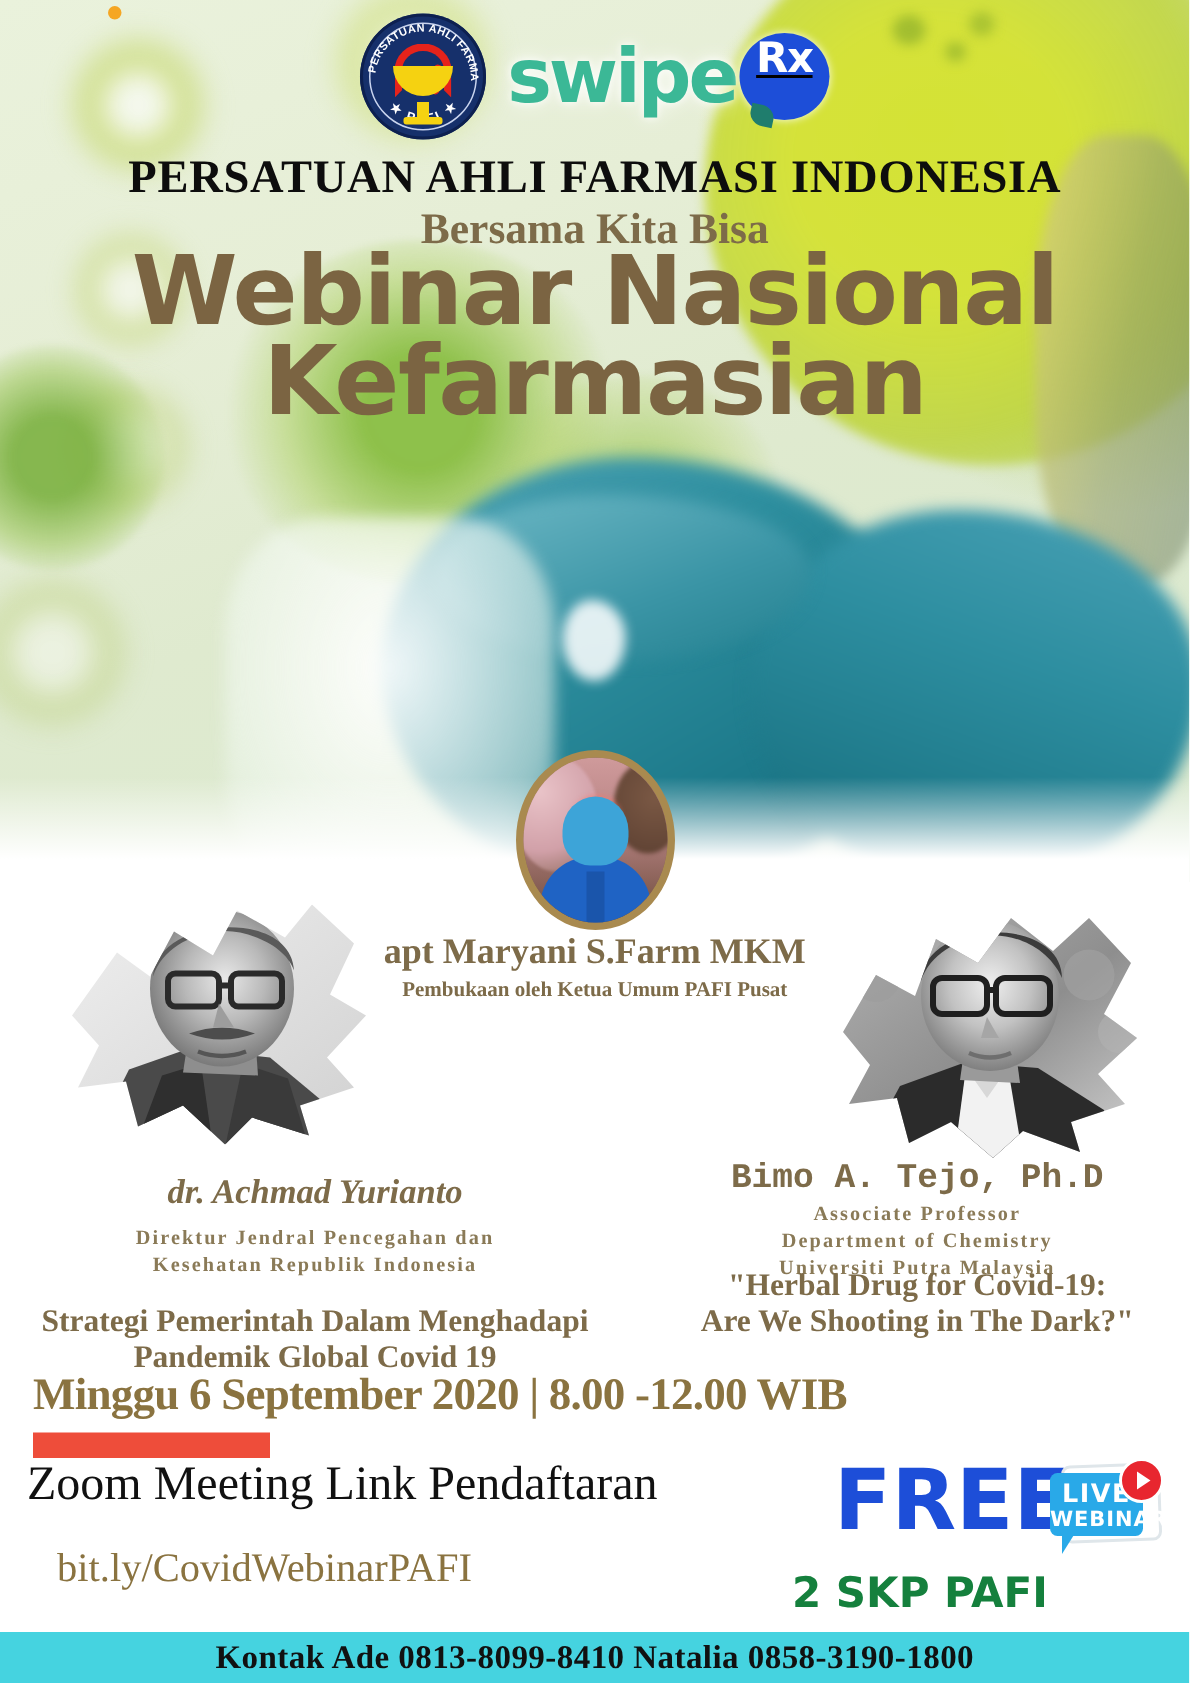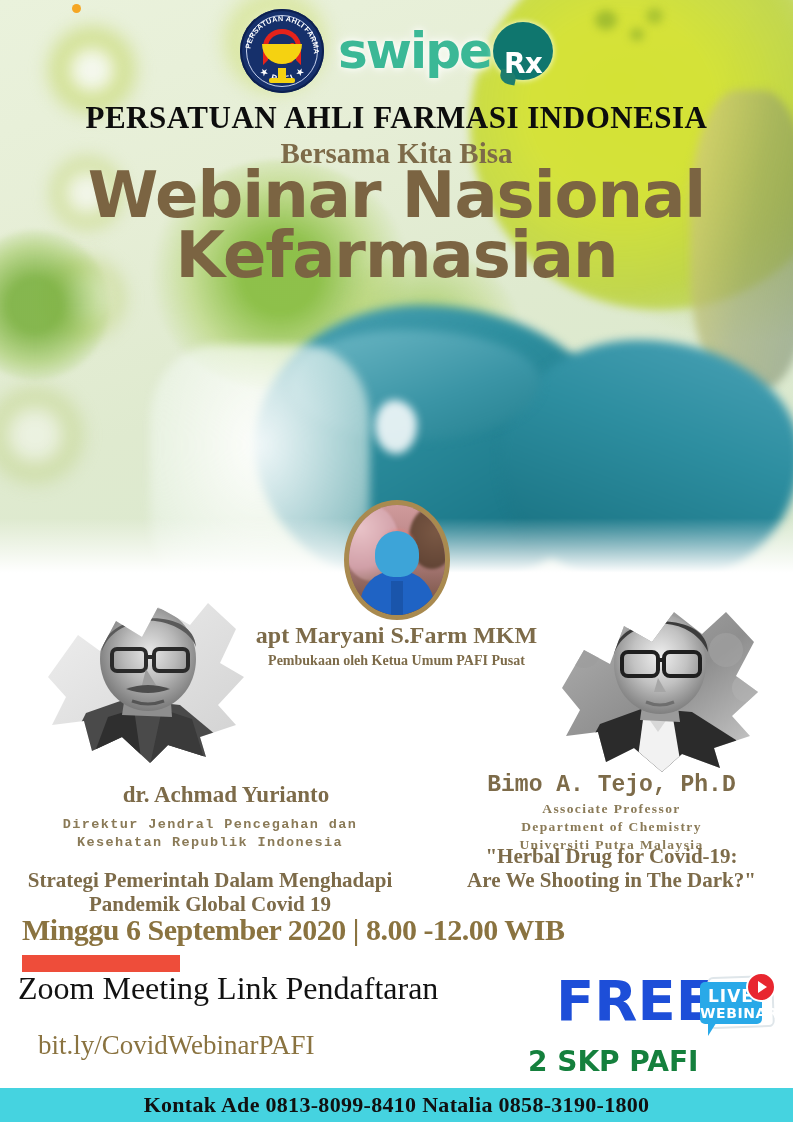--- a/index.html
+++ b/index.html
@@ -30,22 +30,22 @@
   .pafi-stem{position:absolute;left:50%;top:70%;transform:translateX(-50%);width:8px;height:14px;background:#f5d211;}
   .pafi-base{position:absolute;left:50%;top:82%;transform:translateX(-50%);width:26px;height:5px;background:#f5d211;border-radius:2px;}
   .pafi-snake{position:absolute;left:50%;top:24%;transform:translateX(-50%);
     width:28px;height:26px;border:5px solid #e5231b;border-radius:50% 50% 0 0;border-bottom-color:transparent;}
   .pafi-snake2{position:absolute;left:calc(50% + 6px);top:40%;width:6px;height:20px;background:#e5231b;border-radius:3px;transform:rotate(8deg);}
   .pafi-arc-text{position:absolute;inset:0;}
   .swipe-wrap{display:flex;align-items:center;gap:2px;}
   .swipe-word{font-family:"DejaVu Sans",sans-serif;font-weight:700;font-size:50px;color:#3bb896;letter-spacing:-2px;
     position:relative;text-shadow:0 0 6px rgba(255,255,255,.9),0 0 14px rgba(255,255,255,.8);}
   .swipe-dot{position:absolute;width:9px;height:9px;border-radius:50%;background:#f5a623;left:72px;top:-2px;}
-  .rx-bubble{width:60px;height:58px;background:#0f766e;border-radius:50%;position:relative;display:flex;
-    align-items:flex-end;justify-content:center;box-shadow:0 0 6px rgba(255,255,255,.9);}
+  .rx-bubble{width:60px;height:58px;background:#1d4ed8;border-radius:50%;position:relative;display:flex;
+    align-items:flex-start;justify-content:center;box-shadow:0 0 6px rgba(255,255,255,.9);text-decoration:underline;}
   .rx-bubble::after{content:"";position:absolute;left:7px;bottom:-4px;width:16px;height:14px;background:#1f7d6d;
     border-radius:0 60% 0 60%;transform:rotate(12deg);}
   .rx-text{color:#fff;font-family:"DejaVu Sans",sans-serif;font-weight:700;font-size:28px;letter-spacing:-1px;z-index:2;}
 
   
   .org-name{position:absolute;top:100px;left:0;width:793px;text-align:center;
     font-family:"Liberation Serif",serif;font-weight:700;font-size:31px;color:#0d0d0d;letter-spacing:.5px;}
   .tagline{position:absolute;top:137px;left:0;width:793px;text-align:center;
     font-family:"Liberation Serif",serif;font-weight:700;font-size:29px;color:#7d6b49;}
   .main-title{position:absolute;top:165px;left:0;width:793px;text-align:center;line-height:.94;
@@ -292,22 +292,22 @@
         <rect x="82" y="60" width="36" height="24" rx="6" fill="none" stroke="#1f1f1f" stroke-width="4"></rect>
         <rect x="124" y="60" width="36" height="24" rx="6" fill="none" stroke="#1f1f1f" stroke-width="4"></rect>
         <line x1="118" y1="68" x2="124" y2="68" stroke="#1f1f1f" stroke-width="4"></line>
 
         <path d="M118,86 L114,100 L126,100 Z" fill="#a6a6a6"></path>
         <path d="M106,110 Q120,116 134,110" stroke="#6e6e6e" stroke-width="3" fill="none"></path>
       </g>
     </svg>
   </div>
 
-  <div class="spk-name" style="left:16px;top:782px;width:420px;">dr. Achmad Yurianto</div>
-  <div class="spk-aff" style="left:0;top:816px;width:420px;font-family:Liberation Mono, monospace;">
+  <div class="spk-name" style="left:0;top:782px;width:420px;font-style:italic;">dr. Achmad Yurianto</div>
+  <div class="spk-aff" style="left:0;top:816px;width:420px;">
     <div>Direktur Jendral Pencegahan dan</div>
     <div>Kesehatan Republik Indonesia</div>
   </div>
   <div class="spk-topic" style="left:0;top:869px;width:420px;">
     <div>Strategi Pemerintah Dalam Menghadapi</div>
     <div>Pandemik Global Covid  19</div>
   </div>
 
   <div class="spk-name" style="left:430px;top:772px;width:363px;font-family:Liberation Mono, monospace;">Bimo A. Tejo, Ph.D</div>
   <div class="spk-aff" style="left:430px;top:800px;width:363px;">

